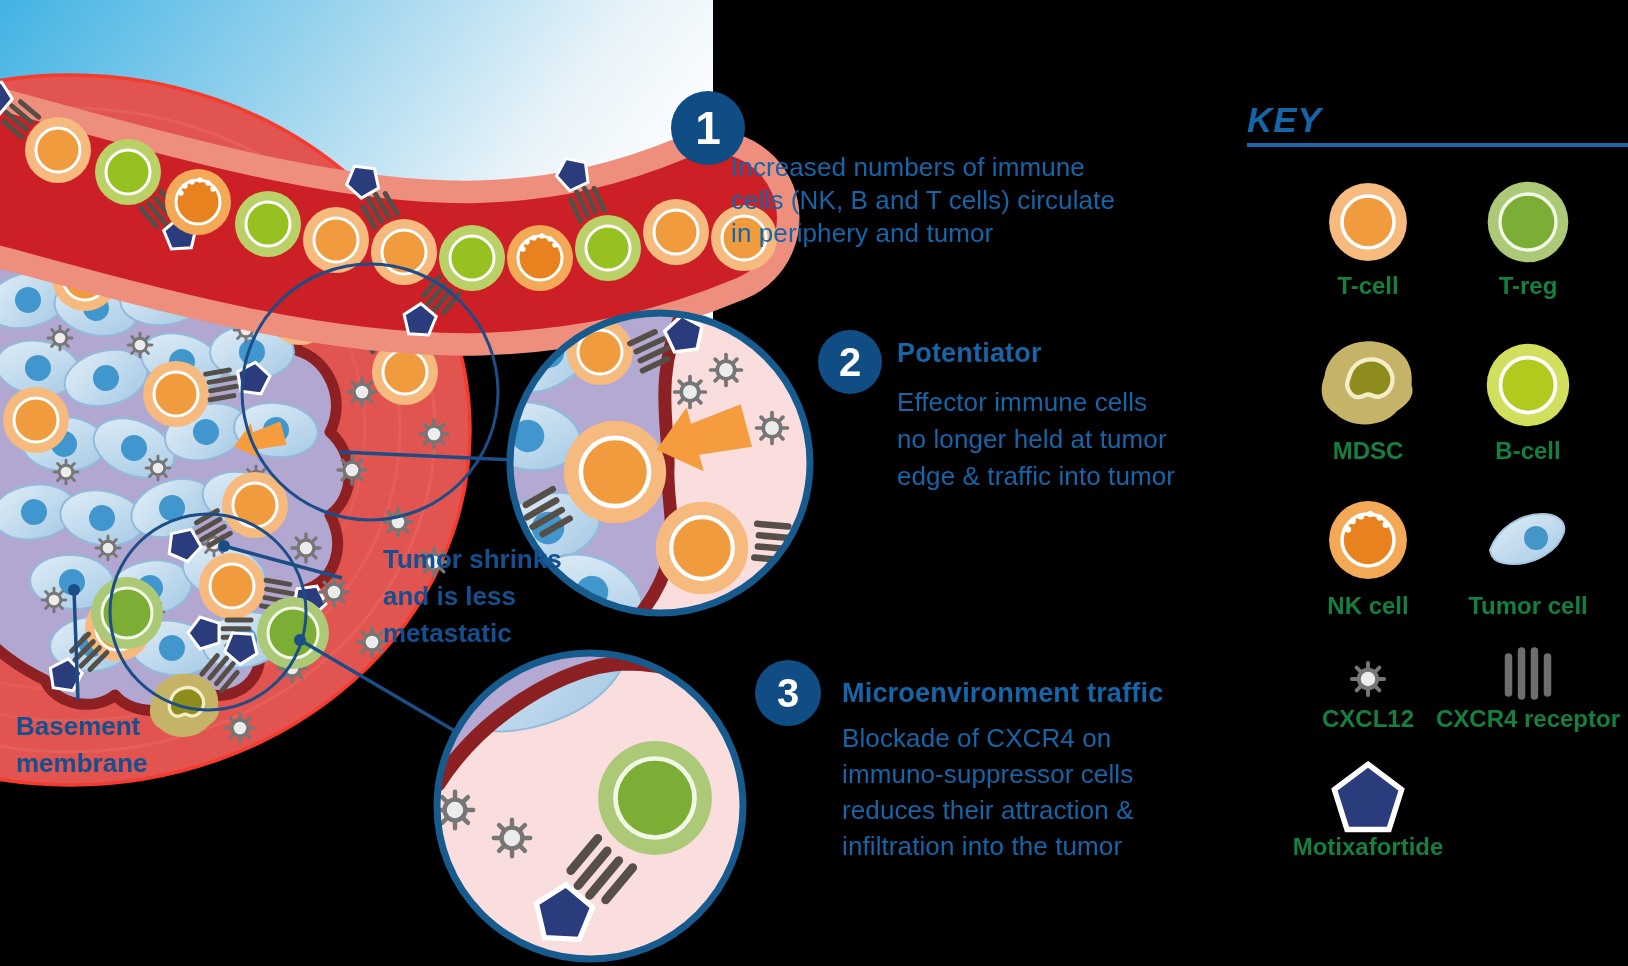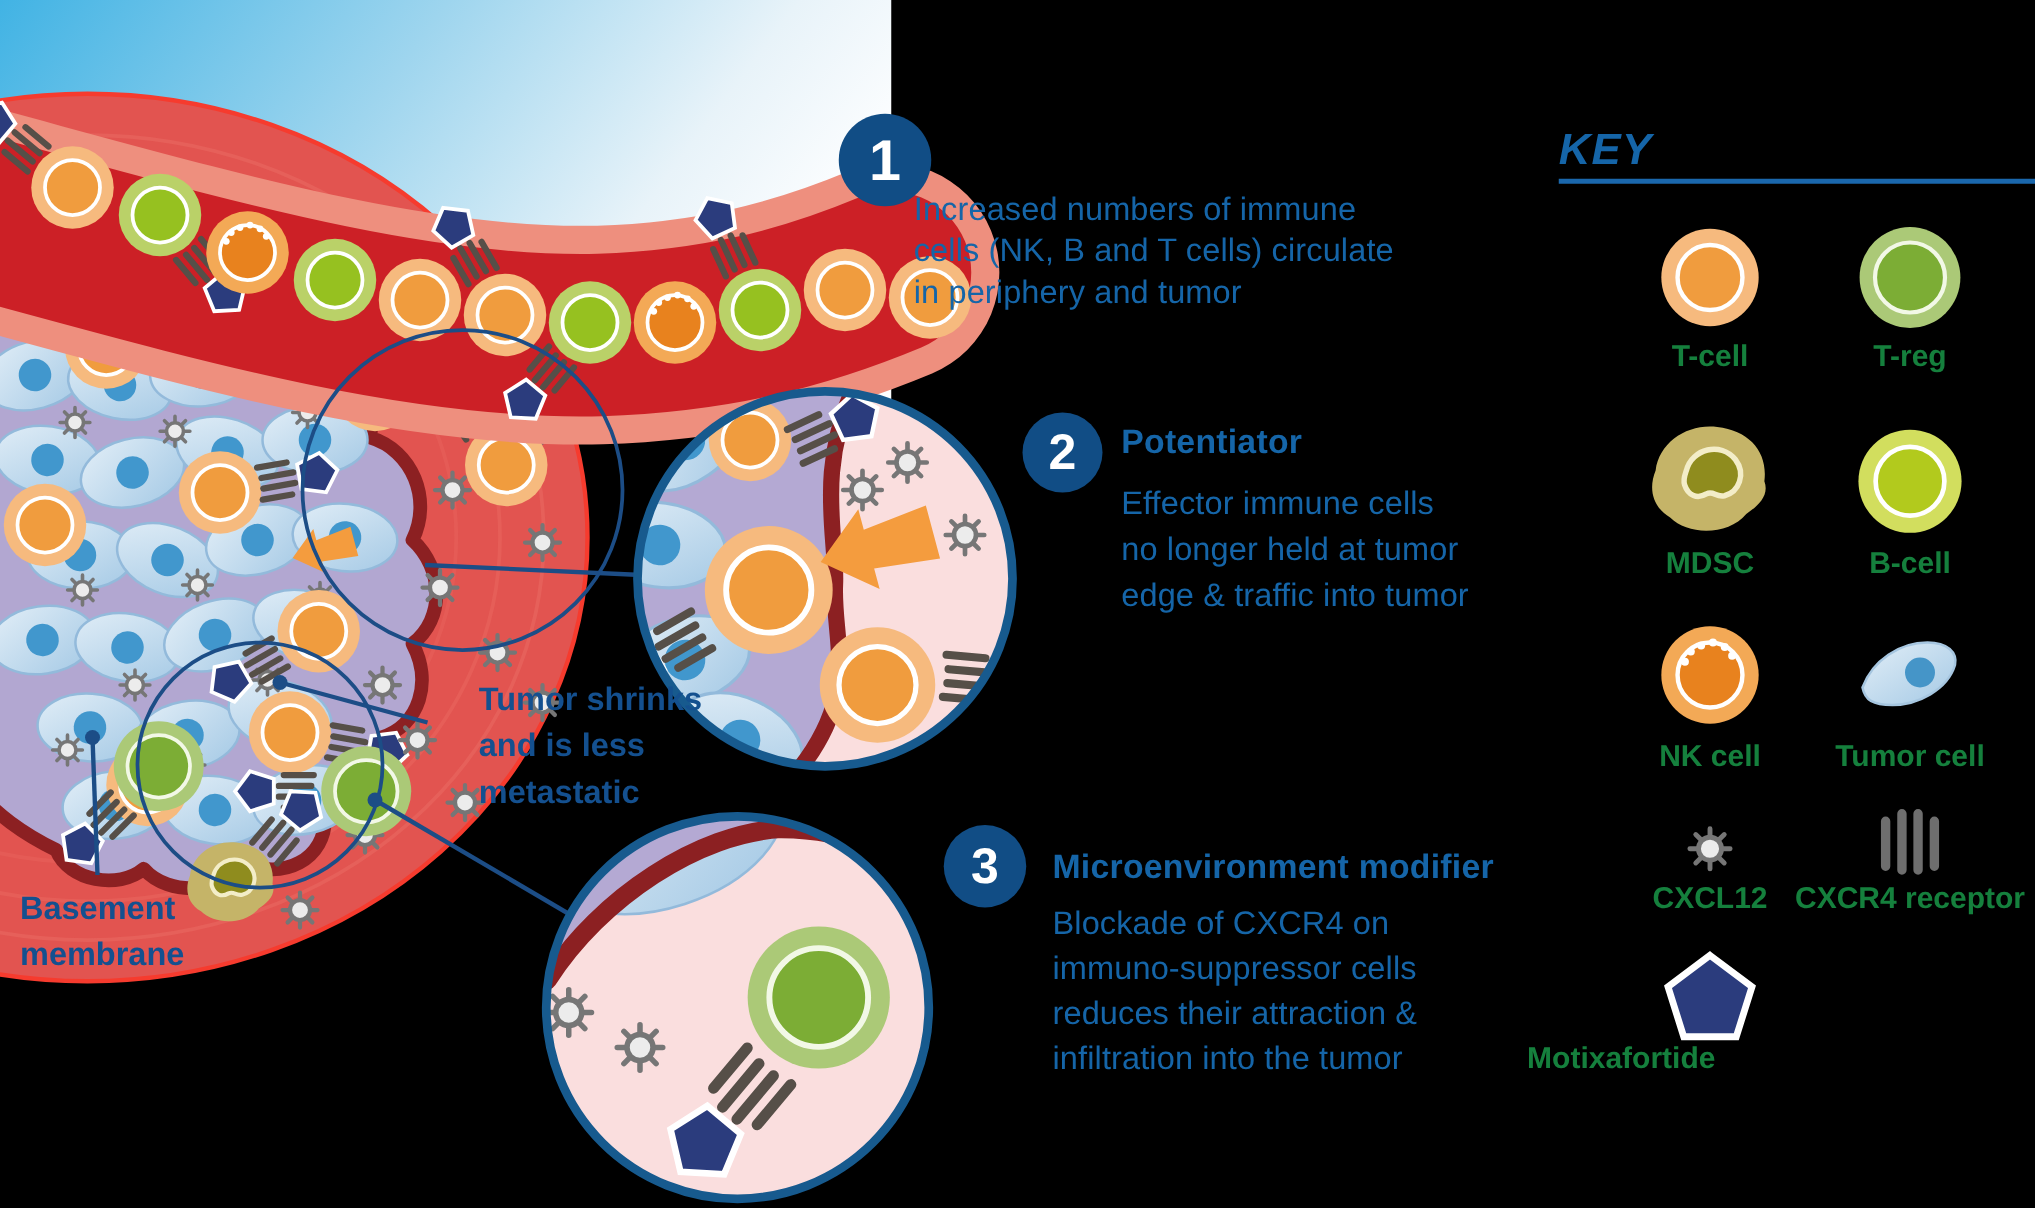--- a/index.html
+++ b/index.html
@@ -291,21 +291,21 @@
 
 <div class="b" style="left:731px;top:151px;line-height:33px;">Increased numbers of immune
 cells (NK, B and T cells) circulate
 in periphery and tumor</div>
 
 <div class="h" style="left:897px;top:338px;">Potentiator</div>
 <div class="b" style="left:897px;top:384px;line-height:37px;">Effector immune cells
 no longer held at tumor
 edge &amp; traffic into tumor</div>
 
-<div class="h" style="left:842px;top:678px;">Microenvironment modifier</div>
+<div class="h" style="left:842px;top:678px;">Microenvironment traffic</div>
 <div class="b" style="left:842px;top:720px;line-height:36px;">Blockade of CXCR4 on
 immuno-suppressor cells
 reduces their attraction &amp;
 infiltration into the tumor</div>
 
 <div class="lbl" style="left:346px;top:541px;margin-left:37px;">Tumor shrinks
 and is less
 metastatic</div>
 <div class="lbl" style="left:16px;top:708px;">Basement
 membrane</div>
@@ -314,15 +314,15 @@
 <div class="key-line"></div>
 
 <div class="klabel" style="left:1268px;top:272px;">T-cell</div>
 <div class="klabel" style="left:1428px;top:272px;">T-reg</div>
 <div class="klabel" style="left:1268px;top:437px;">MDSC</div>
 <div class="klabel" style="left:1428px;top:437px;">B-cell</div>
 <div class="klabel" style="left:1268px;top:592px;">NK cell</div>
 <div class="klabel" style="left:1428px;top:592px;">Tumor cell</div>
 <div class="klabel" style="left:1268px;top:705px;">CXCL12</div>
 <div class="klabel" style="left:1428px;top:705px;">CXCR4 receptor</div>
-<div class="klabel" style="left:1197px;top:833px;">Motixafortide</div>
+<div class="klabel" style="left:1268px;top:833px;">Motixafortide</div>
 
 </div>
 
 </body></html>

